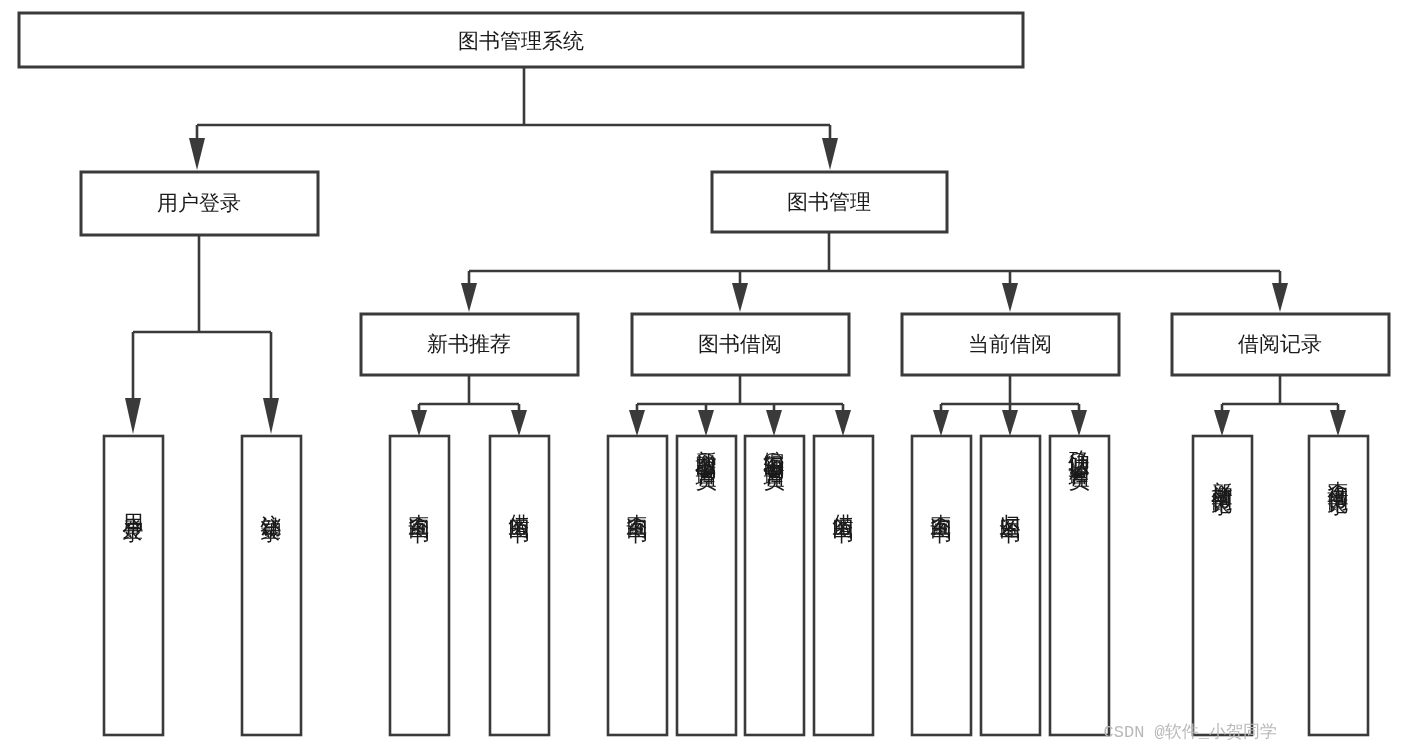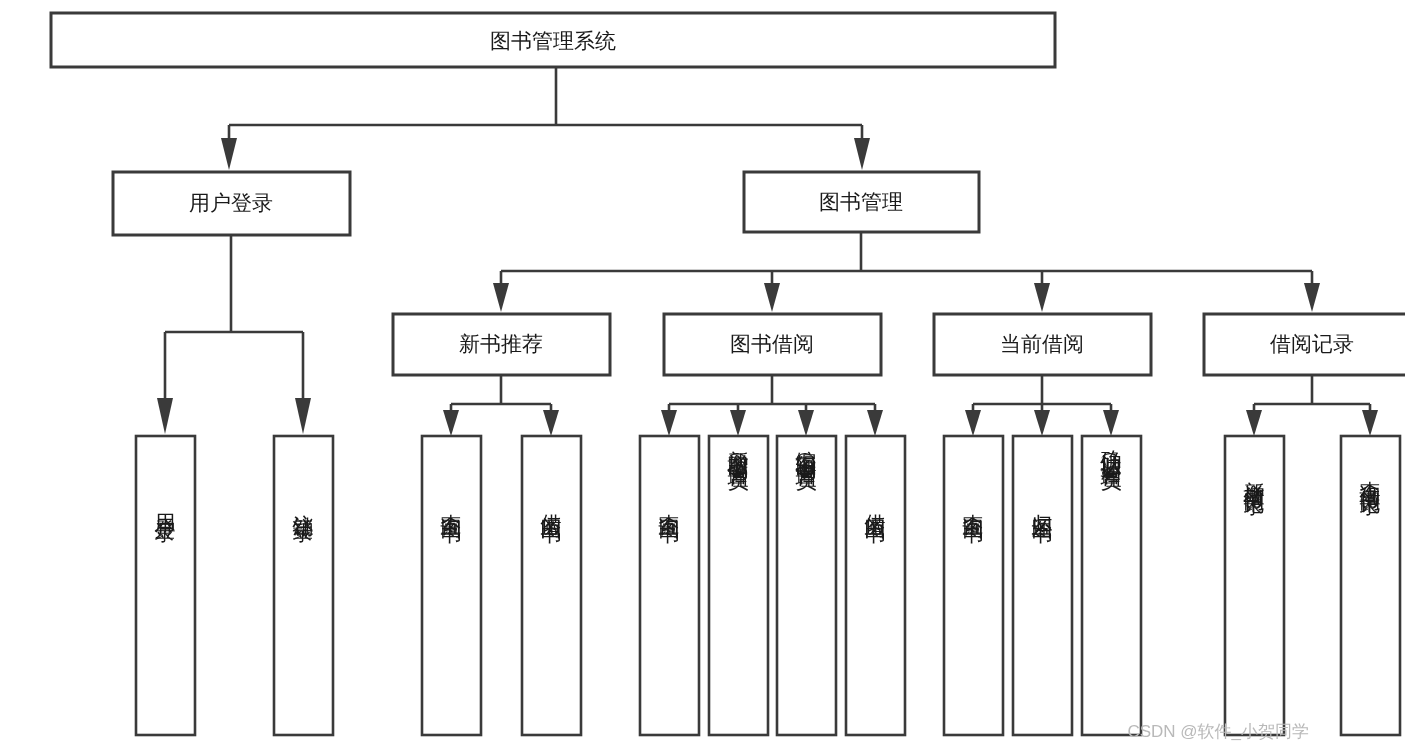--- a/index.html
+++ b/index.html
@@ -11,21 +11,20 @@
     width: 1405px;
     height: 747px;
     font-family: "DejaVu Sans", "Liberation Sans", sans-serif;
     overflow: hidden;
     position: relative;
   }
   #diagram-root {
     position: relative;
     width: 1285px;
     height: 747px;
-    padding-left: 32px;
   }
   svg.diagram {
     display: block;
     width: 1405px;
     height: 747px;
   }
   .node-box {
     fill: #ffffff;
     stroke: #3a3a3a;
     stroke-width: 3;
@@ -58,21 +57,21 @@
     fill: #1a1a1a;
     text-anchor: middle;
     writing-mode: vertical-rl;
     glyph-orientation-vertical: 0;
     letter-spacing: 3px;
   }
   .watermark {
     position: absolute;
     right: 8px;
     bottom: 4px;
-    font-family: Liberation Sans, sans-serif;
+    font-family: Liberation Mono, monospace;
     font-size: 17px;
     color: #b9b9b9;
     white-space: nowrap;
     user-select: none;
   }
 </style>
 </head>
 <body>
 
 <div id="diagram-root">

